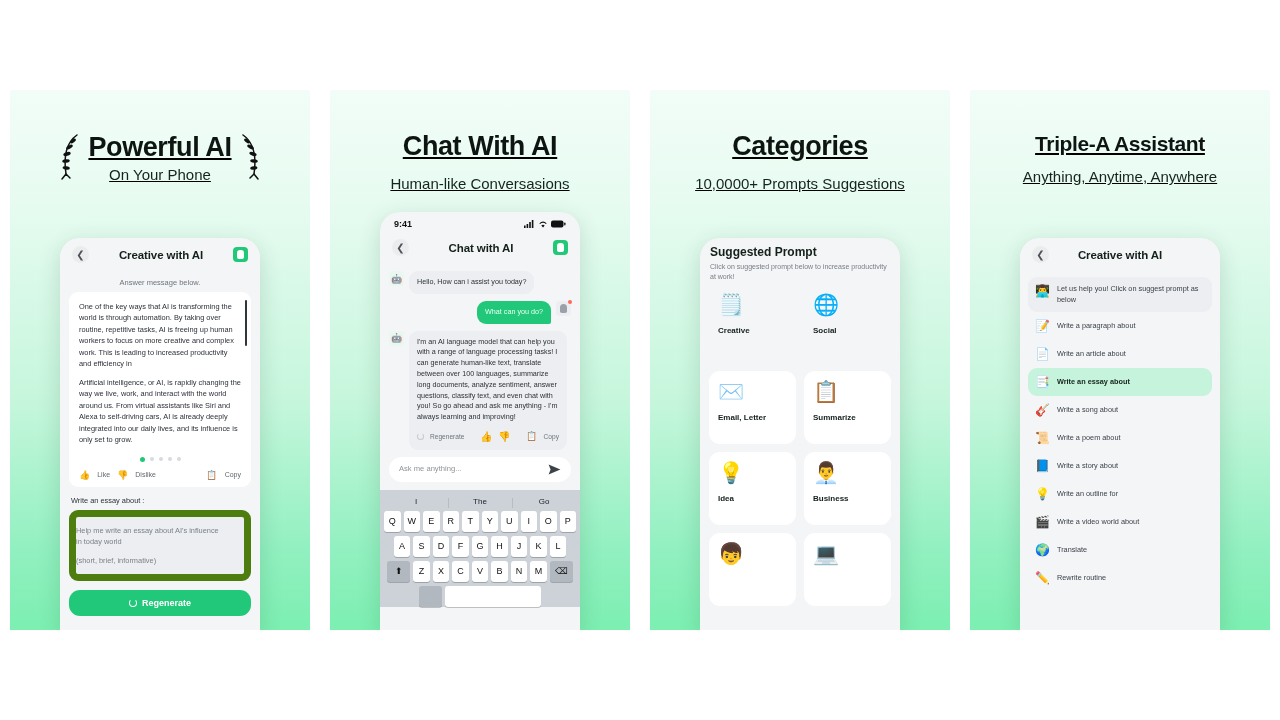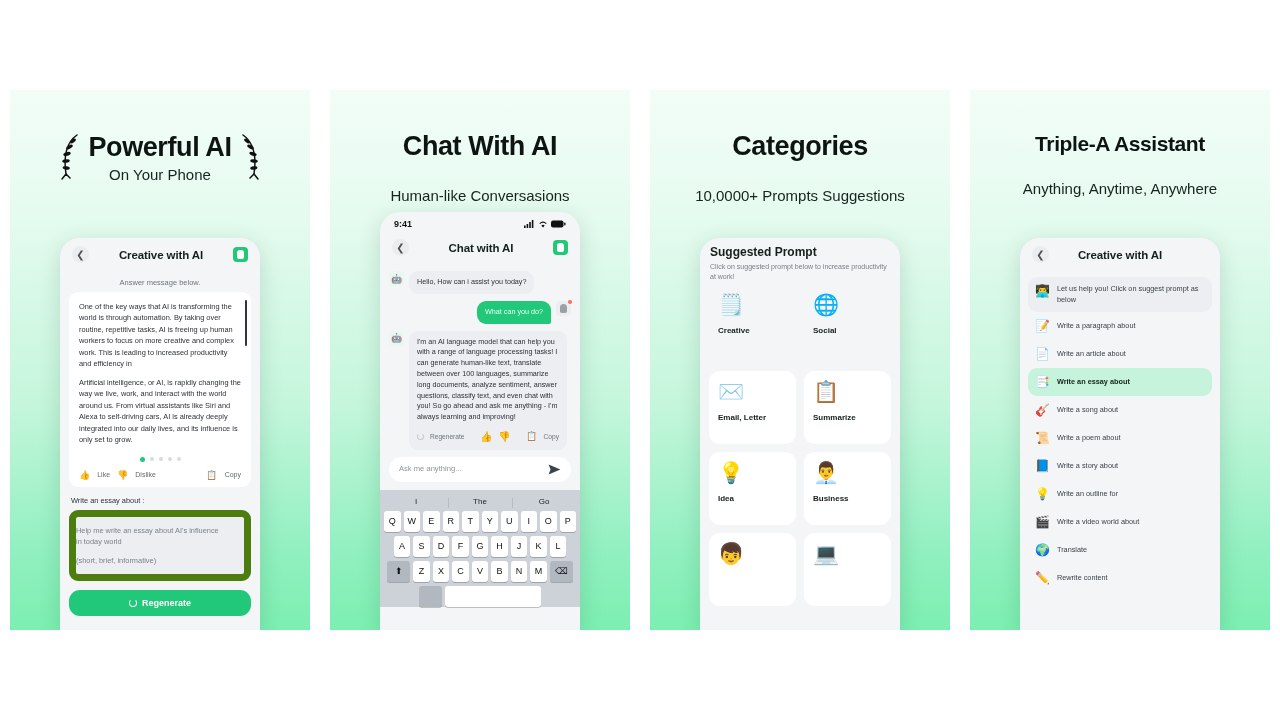--- a/index.html
+++ b/index.html
@@ -1,27 +1,27 @@
 <!DOCTYPE html>
 <html><head>
 <meta charset="utf-8">
 <style>
   * { box-sizing: border-box; margin:0; padding:0; }
   html,body{ width:1280px; height:720px; background:#ffffff; overflow:hidden;
     font-family:"Liberation Sans", sans-serif; }
   .stage{ position:relative; width:1280px; height:720px; display:flex;
-    justify-content:space-between; align-items:flex-start; padding:90px 10px 0 10px; }
+    justify-content:space-between; align-items:flex-start; padding:90px 10px 0 10px;text-decoration:underline; }
 
   .panel{ position:relative; width:300px; height:540px; overflow:hidden;
     background:linear-gradient(180deg,#f2fdf8 0%,#e6fbf0 22%,#c5f6dc 58%,#92f0c0 85%,#7cefb1 100%); }
 
   .ptitle{ text-align:center; font-size:27px; font-weight:700; color:#0d1411; letter-spacing:-0.4px;
     margin-top:42px; line-height:1.1; }
   .ptitle.small{ font-size:21px; }
-  .psub{ text-align:center; font-size:15px; color:#16241d; margin-top:25px; font-weight:400; }
+  .psub{ text-align:center; font-size:15px; color:#16241d; margin-top:13px; font-weight:400; }
 
   
   .titlewrap{ display:flex; align-items:center; justify-content:center; gap:6px; margin-top:42px;}
   .laurel{ width:24px; height:52px; flex:0 0 auto; }
   .t1col{ display:flex; flex-direction:column; align-items:center; }
   .t1col .ptitle{ margin-top:0; }
   .t1col .psub{ margin-top:4px; }
 
   
   .phone{ position:absolute; left:50%; transform:translateX(-50%); width:200px;
@@ -402,19 +402,19 @@
         <div class="prow">
           <span class="emo">🎬</span>
           <span class="ptxt">Write a video world about</span>
         </div>
         <div class="prow">
           <span class="emo">🌍</span>
           <span class="ptxt">Translate</span>
         </div>
         <div class="prow">
           <span class="emo">✏️</span>
-          <span class="ptxt">Rewrite content</span>
+          <span class="ptxt">Rewrite routine</span>
         </div>
       </div>
     </div>
   </section>
 
 </div>
 
 </body></html>

